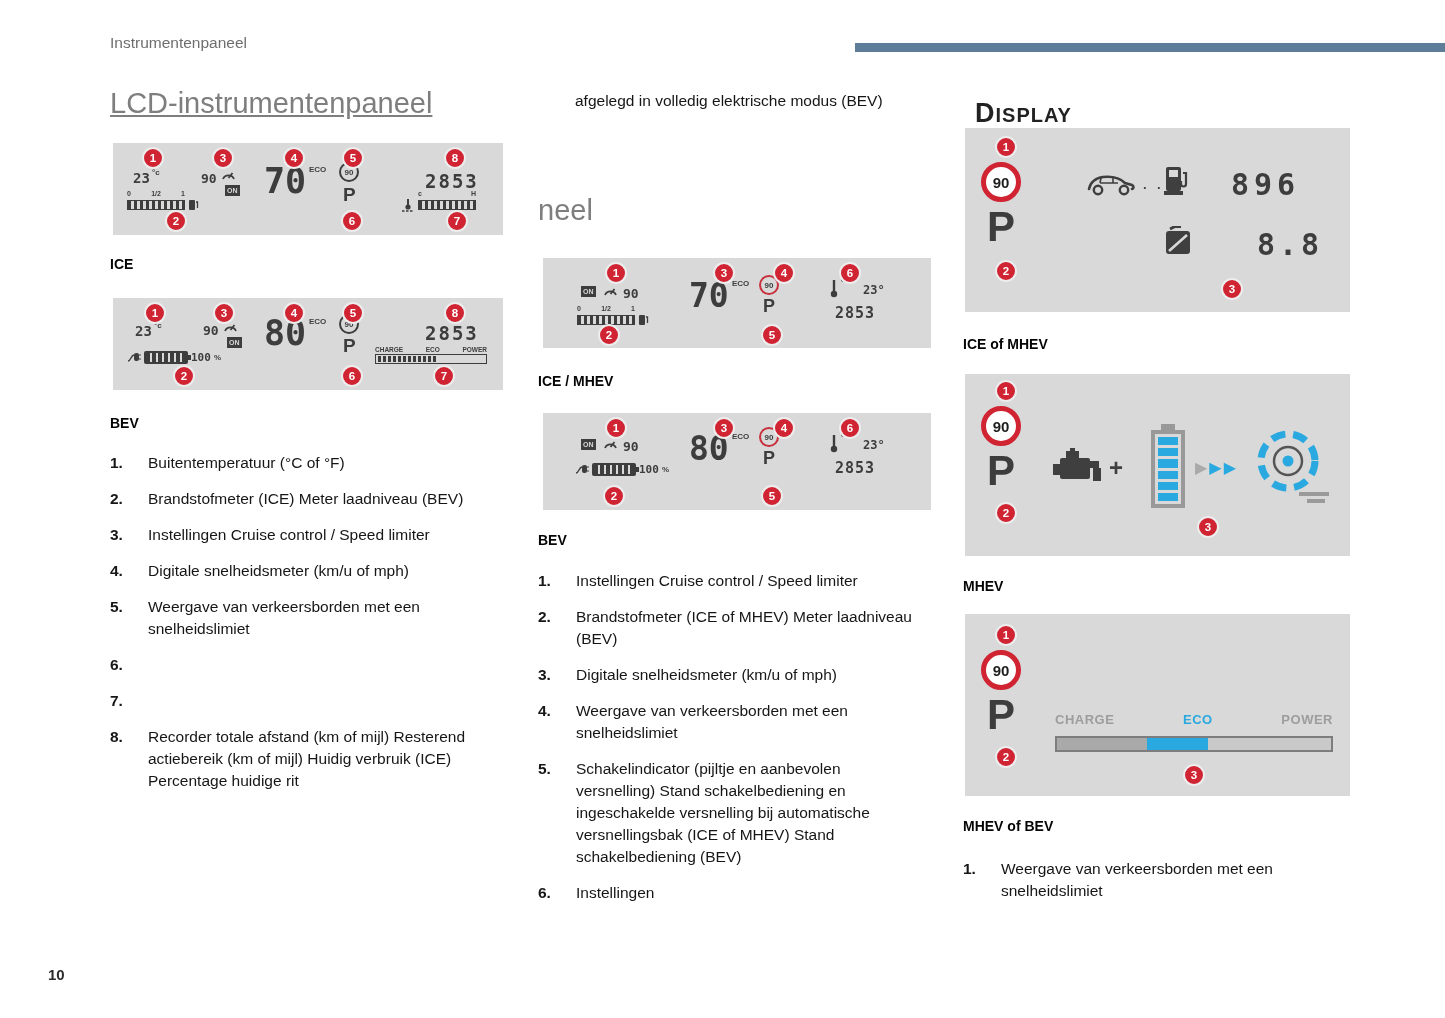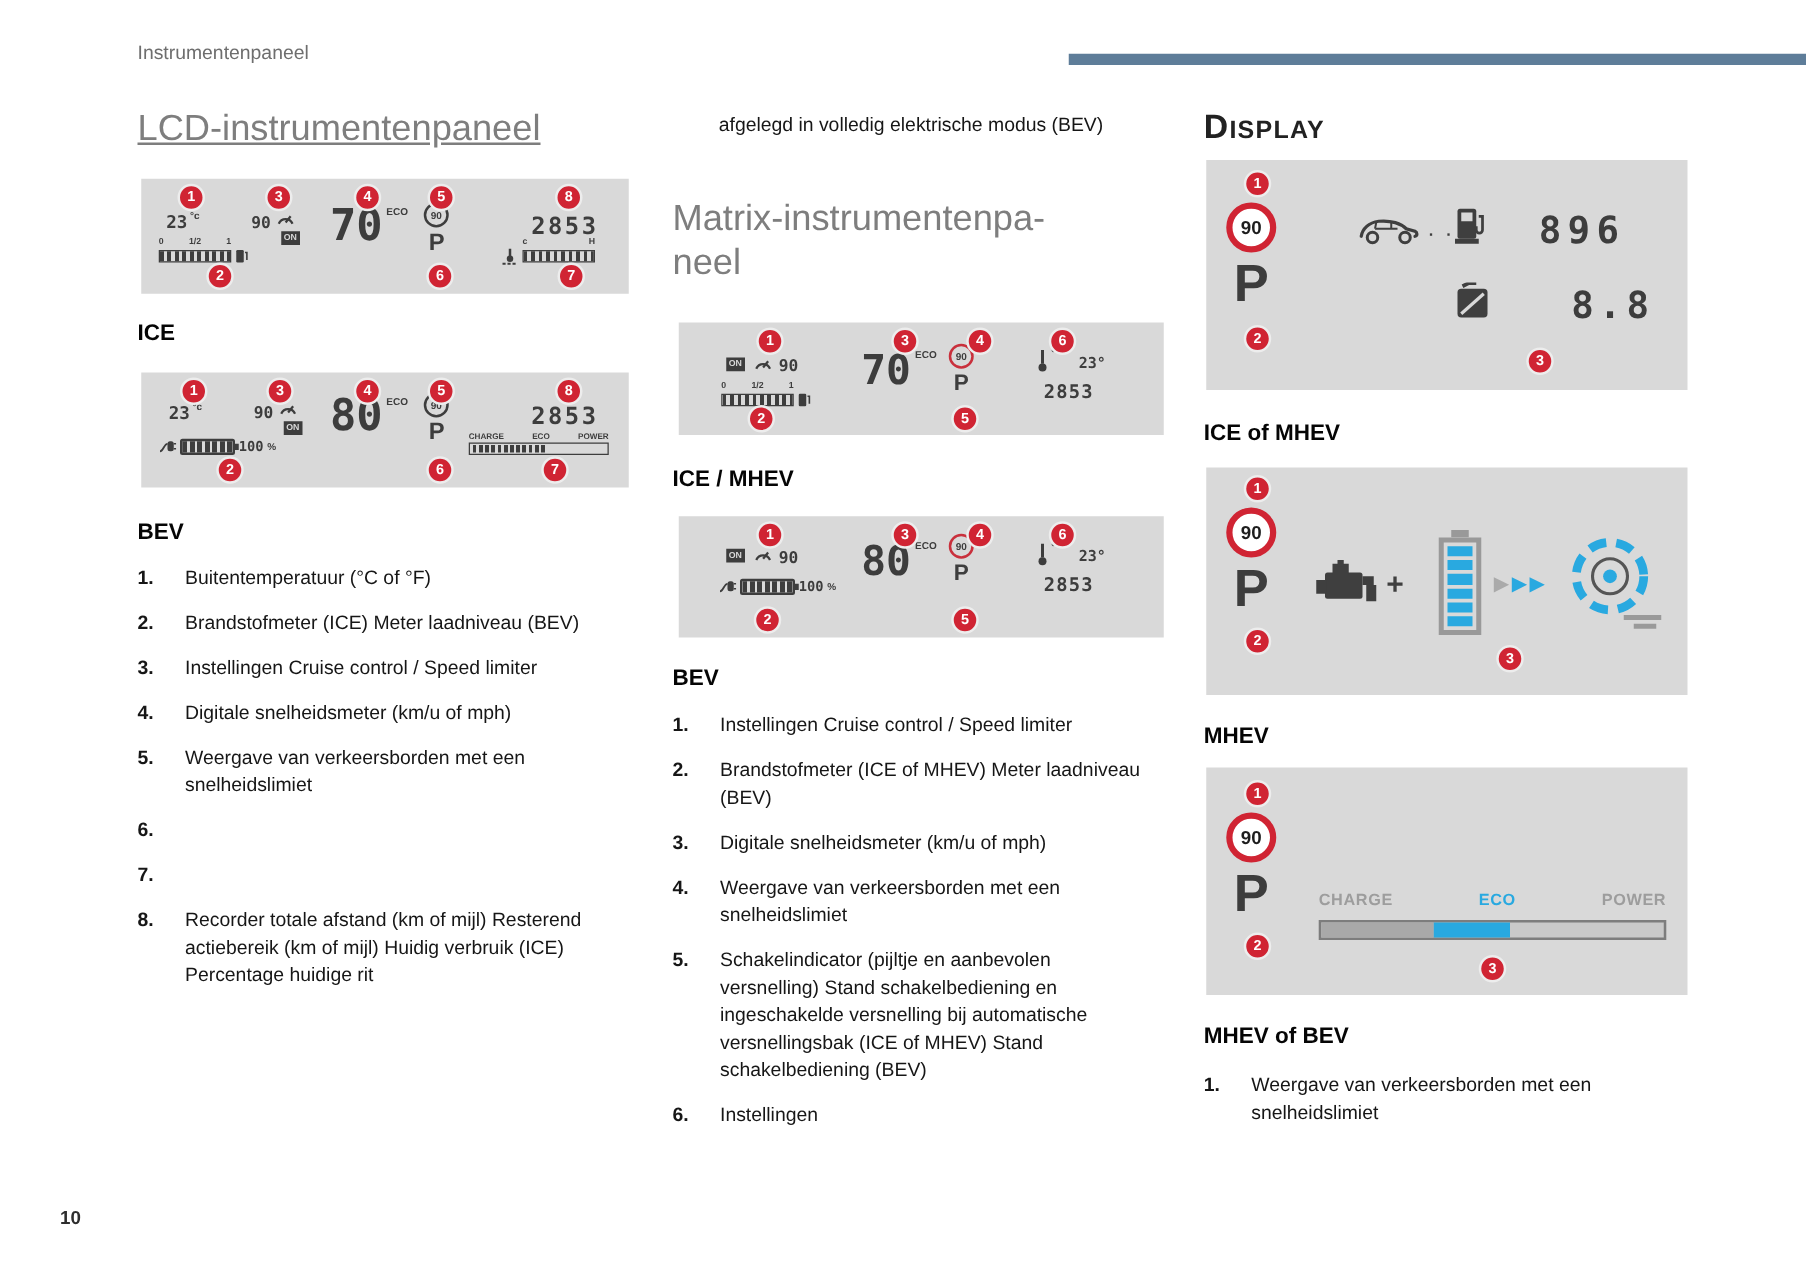--- a/index.html
+++ b/index.html
@@ -3,21 +3,21 @@
 <meta charset="utf-8">
 <style>
   html,body{margin:0;padding:0;background:#fff;}
   .page{position:relative;width:1445px;height:1018px;background:#ffffff;font-family:"Liberation Sans",sans-serif;overflow:hidden;}
   .abs{position:absolute;}
   .hdr{position:absolute;left:110px;top:34px;font-size:15.5px;color:#6e6e6e;}
   .topbar{position:absolute;left:855px;top:43px;width:590px;height:9px;background:#5e7d99;}
   .pagenum{position:absolute;left:48px;top:966px;font-size:15px;font-weight:700;color:#2e2e2e;}
   .col{position:absolute;top:86px;}
   .coltitle{position:absolute;left:0;margin:0;font-size:29px;line-height:35px;color:#7e7e7e;font-weight:400;white-space:nowrap;}
-  .seclbl{position:absolute;font-size:18px;font-weight:700;color:#050505;}
+  .seclbl{position:absolute;font-size:14px;font-weight:700;color:#050505;}
   .panel{position:absolute;background:#d9d9d9;}
   .callout{position:absolute;box-sizing:border-box;width:22px;height:22px;border-radius:50%;background:#d02433;border:2px solid #ededed;color:#fff;font-size:11.5px;font-weight:700;display:flex;align-items:center;justify-content:center;z-index:5;}
   .seg{position:absolute;font-family:"DejaVu Sans Mono",monospace;font-weight:700;color:#3d3d3d;line-height:1;}
   .tiny{position:absolute;font-size:8px;font-weight:700;color:#3d3d3d;line-height:1;}
   .onbox{position:absolute;background:#3d3d3d;color:#d9d9d9;font-size:7px;font-weight:700;line-height:9px;padding:1px 2px;}
   .minisign{position:absolute;box-sizing:border-box;width:20px;height:20px;border-radius:50%;border:2px solid #3d3d3d;color:#3d3d3d;font-size:8px;font-weight:700;display:flex;align-items:center;justify-content:center;background:#d9d9d9;}
   .minisign.red{border-color:#c9303c;}
   .gearP{position:absolute;font-weight:700;color:#3d3d3d;line-height:1;}
   .ticks{display:flex;justify-content:space-between;font-size:7px;font-weight:700;color:#3d3d3d;margin-bottom:1px;}
   .grow{display:flex;align-items:center;gap:3px;}
@@ -28,21 +28,21 @@
   .plabels{display:flex;justify-content:space-between;font-size:6.5px;font-weight:700;color:#3d3d3d;margin-bottom:1px;}
   .pbar{box-sizing:border-box;width:112px;height:10px;border:1px solid #3d3d3d;position:relative;background:#d9d9d9;}
   .pfill{position:absolute;left:2px;top:1px;bottom:1px;width:58px;background:repeating-linear-gradient(90deg,#3d3d3d 0 3px,#d9d9d9 3px 5px);}
   .sign90{position:absolute;box-sizing:border-box;width:40px;height:40px;border-radius:50%;background:#fff;border:5px solid #d02433;color:#1d1d1d;font-size:15px;font-weight:700;display:flex;align-items:center;justify-content:center;}
   .bigP{position:absolute;font-size:42px;font-weight:700;color:#3d3d3d;line-height:1;}
   .list{position:absolute;left:0;}
   .li{display:flex;margin-bottom:14px;font-size:15.5px;line-height:22px;color:#161616;}
   .li .n{flex:none;width:26px;font-weight:700;}
   .li .t{margin-left:12px;max-width:345px;}
   .intro{position:absolute;font-size:15.5px;line-height:22px;color:#161616;}
-  .displaytitle{position:absolute;left:0;top:0;margin:0;font-size:20px;font-weight:700;color:#222;letter-spacing:1px;}
+  .displaytitle{position:absolute;left:0;top:0;margin:12px;font-size:20px;font-weight:700;color:#222;letter-spacing:1px;}
   .displaytitle::first-letter{font-size:27px;}
   .glabels{position:absolute;display:flex;justify-content:space-between;font-size:13px;font-weight:700;color:#9d9d9d;letter-spacing:.5px;}
   .glabels .eco{color:#29a9e0;}
   .gbar{position:absolute;box-sizing:border-box;border:2px solid #7d7d7d;background:#c9c9c9;}
   .gseg{position:absolute;top:0;bottom:0;}
   .dots{position:absolute;font-size:13px;font-weight:700;color:#3f3f3f;letter-spacing:3px;}
   .plus{position:absolute;font-size:24px;font-weight:700;color:#3f3f3f;line-height:1;}
   .arrows{position:absolute;font-size:16px;letter-spacing:2px;line-height:1;}
   .arrows .a1{color:#aaaaaa;}
   .arrows .ab{color:#29a9e0;}
@@ -220,21 +220,21 @@
       <div class="li">
           <span class="n">8.</span>
           <span class="t">Recorder totale afstand (km of mijl) Resterend actiebereik (km of mijl) Huidig verbruik (ICE) Percentage huidige rit</span>
         </div>
     </div>
   </div>
 
   <div class="col" style="left:538px;width:398px;">
     <div class="intro" style="left:37px;top:4px;width:330px;">afgelegd in volledig elektrische modus (BEV)</div>
 
-    <h1 class="coltitle" style="top:72px;"><span>Matrix-instrumentenpa-</span><br><span>neel</span></h1>
+    <h1 class="coltitle" style="top:72px;"><br><span>neel</span></h1>
 
     <div class="panel" style="left:5px;top:172px;width:388px;height:90px;">
       <span class="callout" style="left:62px;top:4px;">1</span>
       <span class="callout" style="left:170px;top:4px;">3</span>
       <span class="callout" style="left:230px;top:4px;">4</span>
       <span class="callout" style="left:296px;top:4px;">6</span>
 
       <span class="onbox" style="left:38px;top:28px;">ON</span>
       <span class="icon" style="left:60px;top:27px;">
         <svg width="15" height="12" viewBox="0 0 15 12">

